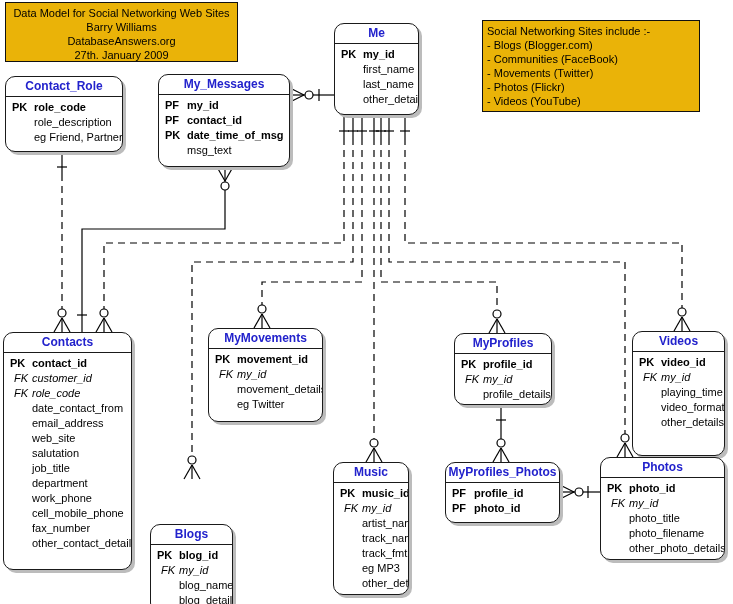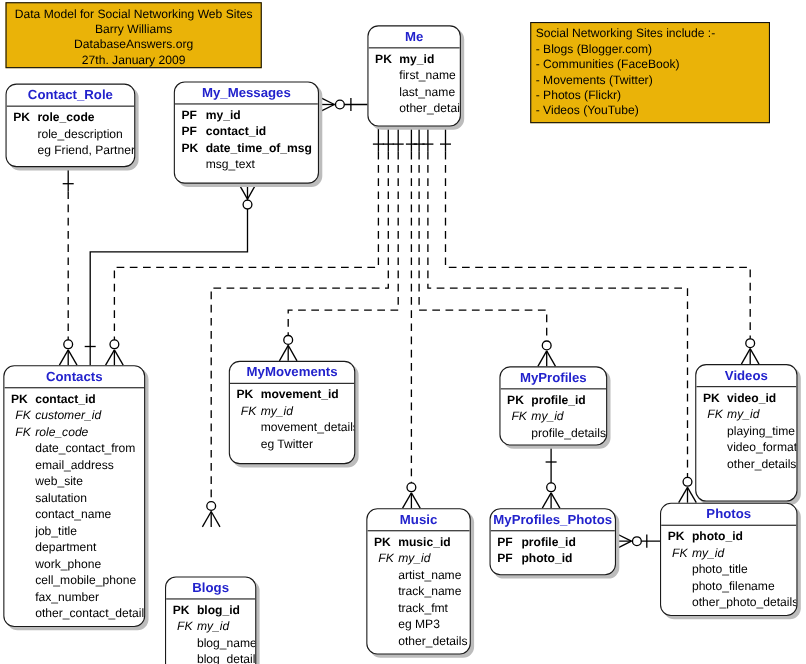--- a/index.html
+++ b/index.html
@@ -218,24 +218,20 @@
           <div class="erow plain">
             <span class="k"></span>
             <span class="n">web_site</span>
           </div>
           <div class="erow plain">
             <span class="k"></span>
             <span class="n">salutation</span>
           </div>
           <div class="erow plain">
             <span class="k"></span>
-            <span class="n">contact_name</span>
-          </div>
-          <div class="erow plain">
-            <span class="k"></span>
             <span class="n">job_title</span>
           </div>
           <div class="erow plain">
             <span class="k"></span>
             <span class="n">department</span>
           </div>
           <div class="erow plain">
             <span class="k"></span>
             <span class="n">work_phone</span>
           </div>
@@ -288,21 +284,21 @@
           <div class="erow plain">
             <span class="k"></span>
             <span class="n">blog_name</span>
           </div>
           <div class="erow plain">
             <span class="k"></span>
             <span class="n">blog_details</span>
           </div>
         </div>
       </div>
-      <div class="entity" style="left: 333px; top: 462px; width: 95px; height: 133px;">
+      <div class="entity" style="left: 333px; top: 462px; width: 76px; height: 133px;">
         <div class="ehead">Music</div>
         <div class="erows">
           <div class="erow pk">
             <span class="k">PK</span>
             <span class="n">music_id</span>
           </div>
           <div class="erow fk">
             <span class="k">FK</span>
             <span class="n">my_id</span>
           </div>

